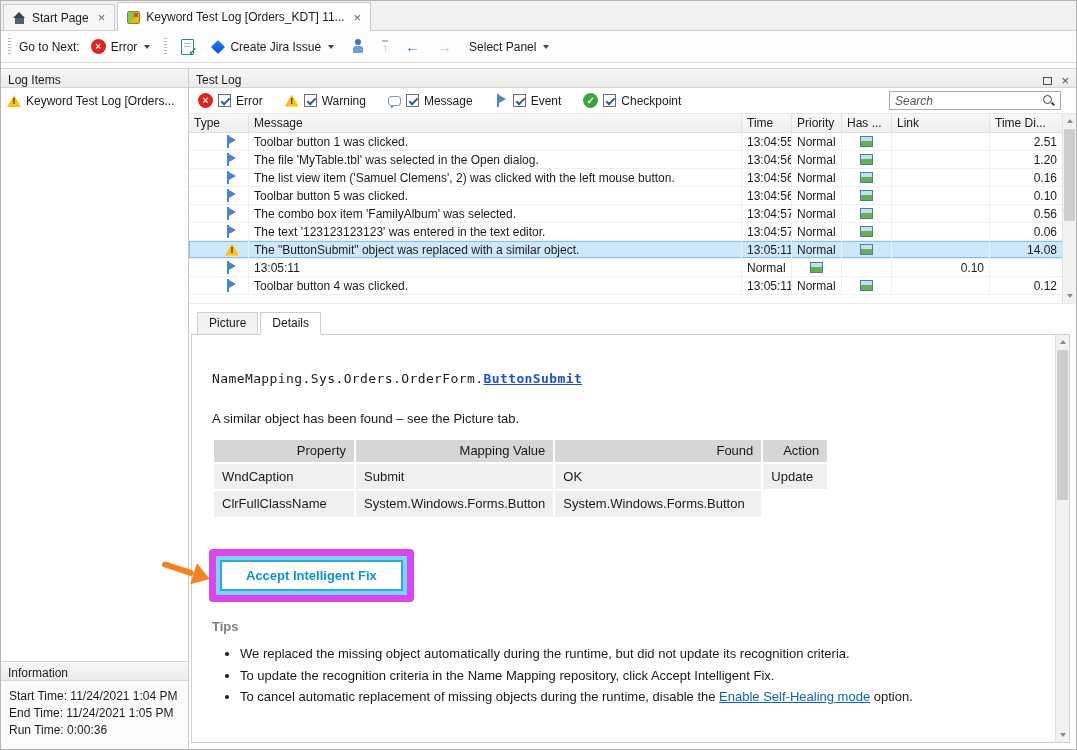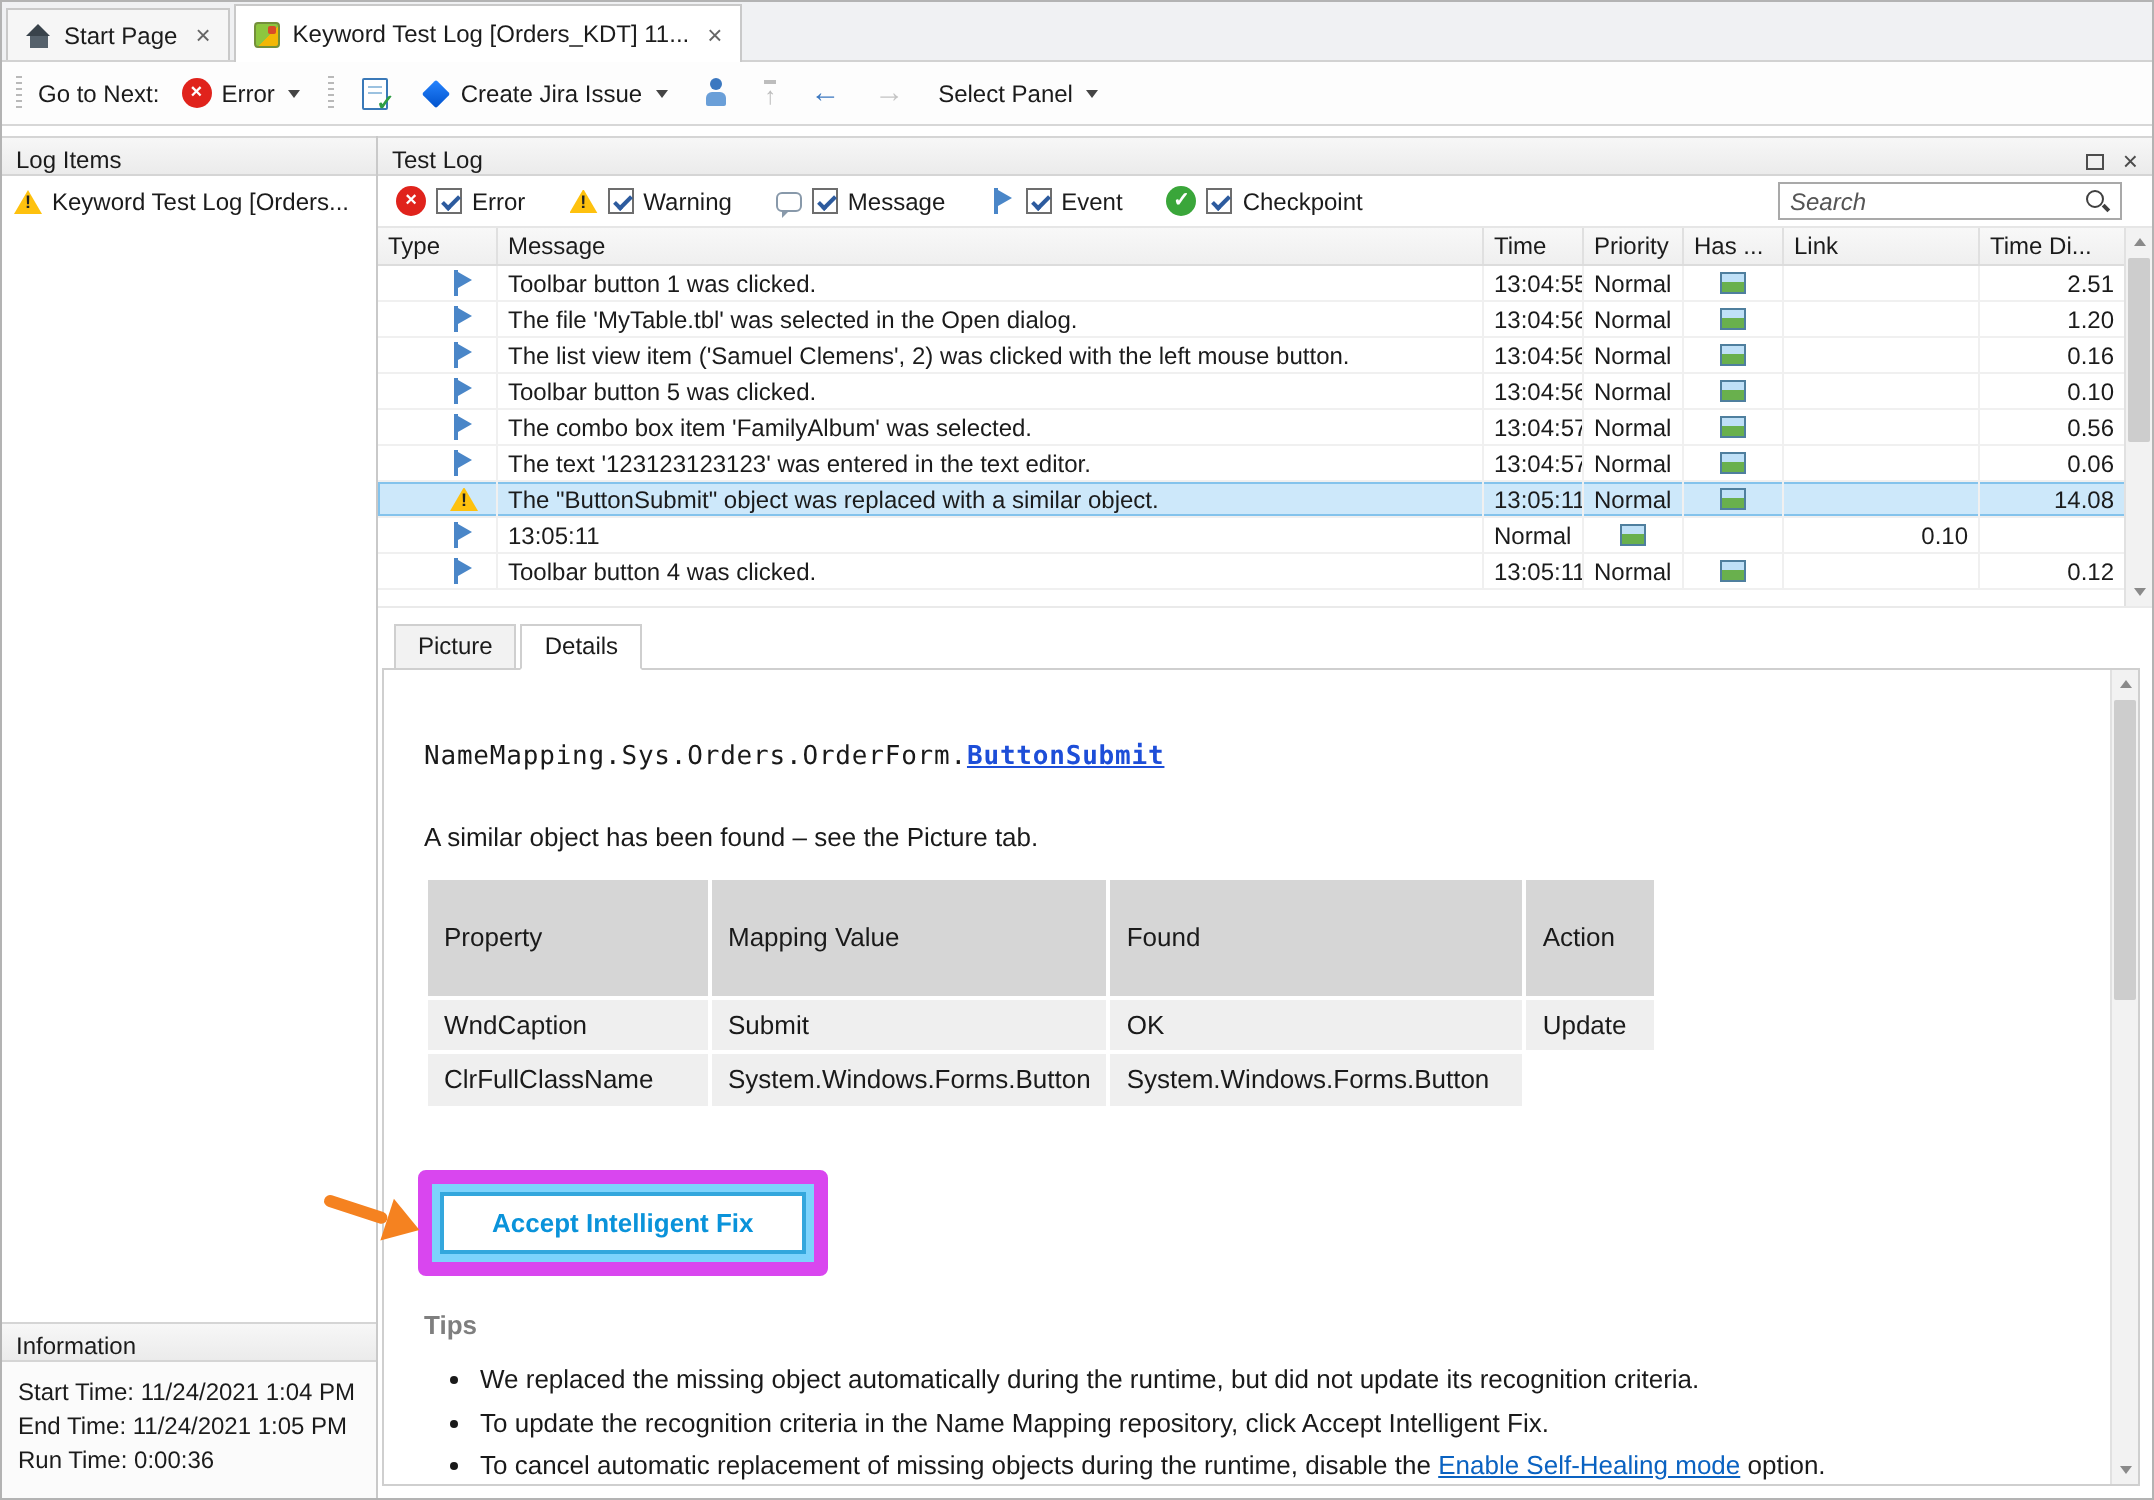--- a/index.html
+++ b/index.html
@@ -93,21 +93,21 @@
   .dtabs{display:flex;padding:8px 0 0 8px;flex:0 0 auto;position:relative;z-index:2;margin-bottom:-1px}
   .dtab{padding:3px 11px 4px;border:1px solid #cfcfcf;background:#f2f2f2;margin-right:2px;cursor:default}
   .dtab.active{background:#fff;border-bottom-color:#fff}
   .detailsbox{flex:1;border:1px solid #cfcfcf;position:relative;min-height:0;background:#fff;margin:0 6px 6px 2px}
   .dcontent{position:absolute;inset:0 14px 0 0;padding:18px 20px 0 20px;overflow:visible;font-size:13px;line-height:1.5;color:#1a1a1a}
   .dcontent .p1{margin:0 0 6px}
   .mono{font-family:"DejaVu Sans Mono","Liberation Mono",monospace;font-size:13px;margin:16px 0 20px;letter-spacing:.4px}
   .mono .hl{color:#1d4ed8;font-weight:bold;text-decoration:underline}
   .p2{margin:20px 0 10px}
   .dtable{border-collapse:separate;border-spacing:2px;font-size:13px;table-layout:fixed}
-  .dtable th{background:#d6d6d6;font-weight:normal;text-align:left;padding:19px 8px;white-space:nowrap;overflow:hidden}
+  .dtable th{background:#d6d6d6;font-weight:normal;text-align:right;padding:1px 8px;white-space:nowrap;overflow:hidden}
   .dtable td{background:#efefef;padding:3px 8px;white-space:nowrap;overflow:hidden}
   .dtable td.empty{background:transparent}
   .acceptzone{position:relative;margin:26px 0 0 0;height:48px}
   .annot{position:absolute;left:-3px;top:4px;border:7px solid #d946ef;border-radius:4px;padding:4px;background:#7dd3fc}
   .accept-btn{display:block;border:2px solid #33a7dd;background:#fff;color:#0a93da;font-weight:bold;font-size:13px;padding:6px 24px;font-family:"Liberation Sans",sans-serif;cursor:pointer}
   .fixarrow{position:absolute;left:-57px;top:4px;width:52px;height:22px;transform:rotate(18deg)}
   .fixarrow .bar{position:absolute;left:2px;top:8px;width:33px;height:6px;background:#f58220;border-radius:3px}
   .fixarrow .head{position:absolute;right:0;top:0;width:0;height:0;border-top:11px solid transparent;border-bottom:11px solid transparent;border-left:17px solid #f58220}
   .tips-h{color:#7f7f7f;font-weight:bold;margin:24px 0 8px}
   ul.tips{margin:0;padding-left:28px}

